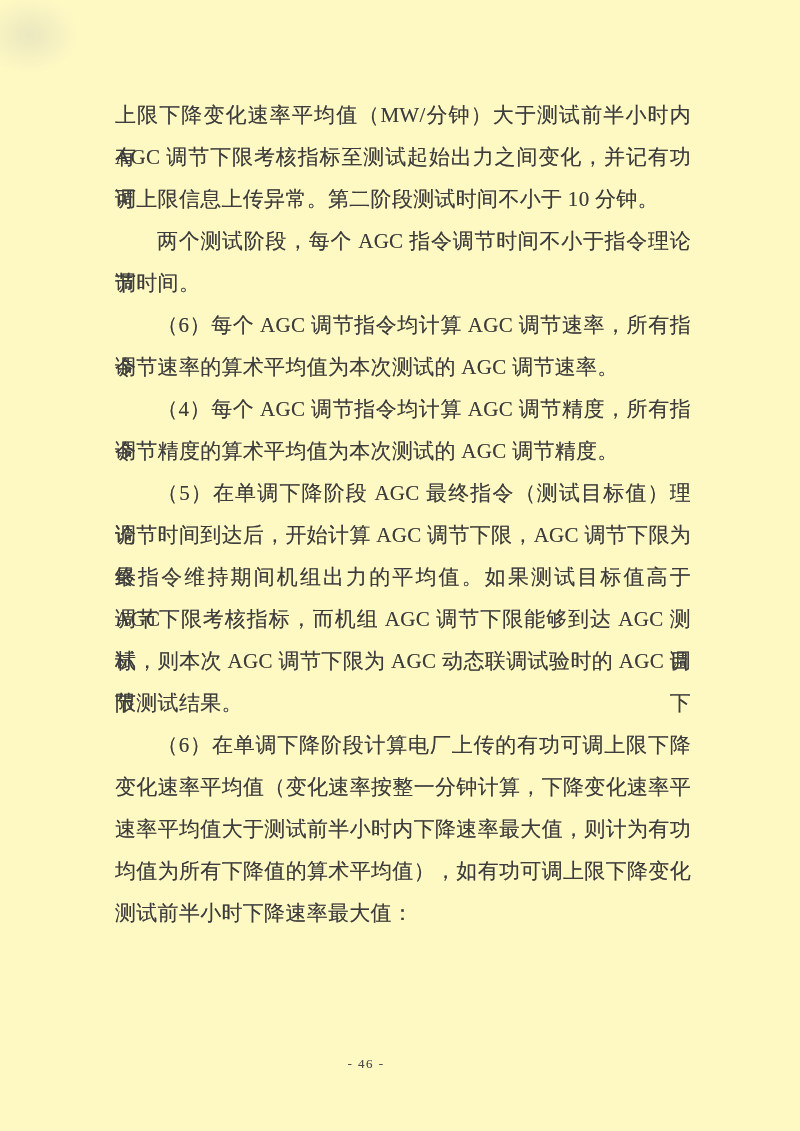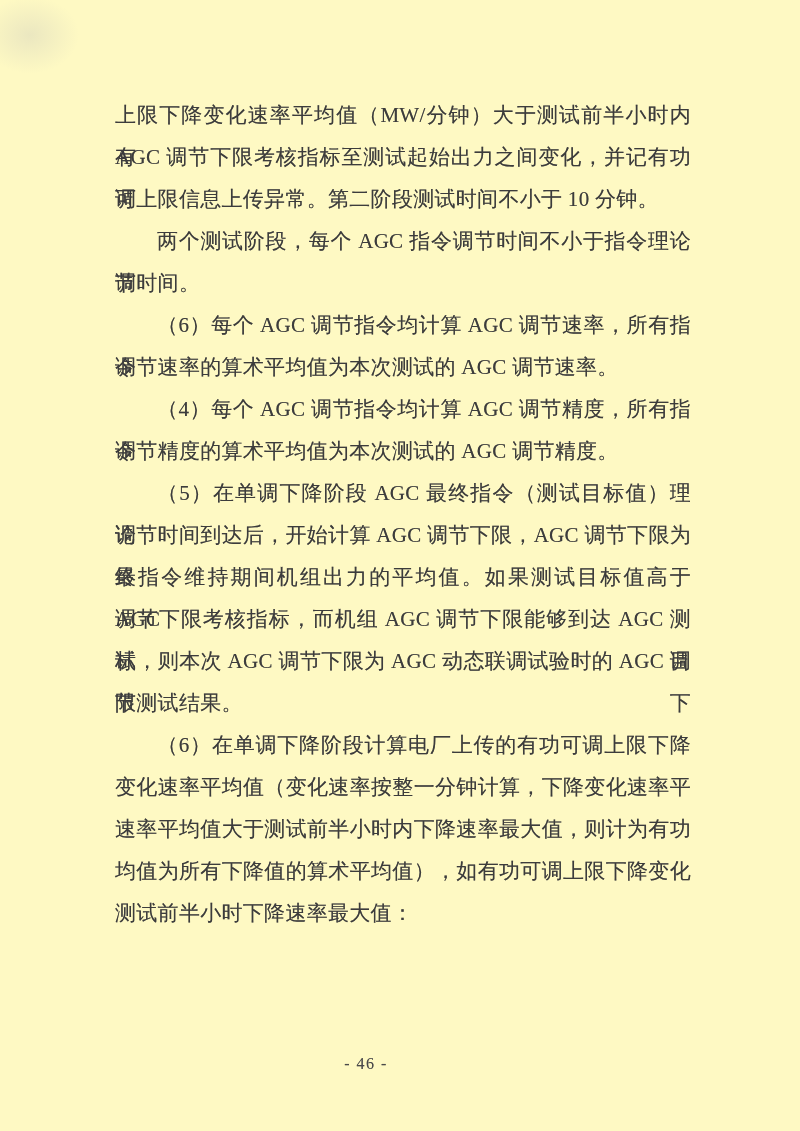--- a/index.html
+++ b/index.html
@@ -46,21 +46,21 @@
   }
   .line.indent {
     text-indent: 42px;
   }
   .footer {
     position: absolute;
     left: 0;
     top: 1052px;
     width: 732px;
     text-align: center;
-    font-size: 16px;
+    font-size: 13px;
     line-height: 24px;
     color: #4a4a4a;
     letter-spacing: 1.5px;
     text-shadow: 0 0 0.5px rgba(80,80,80,0.5);
   }
 </style>
 </head>
 <body>
 
 <div class="page">

